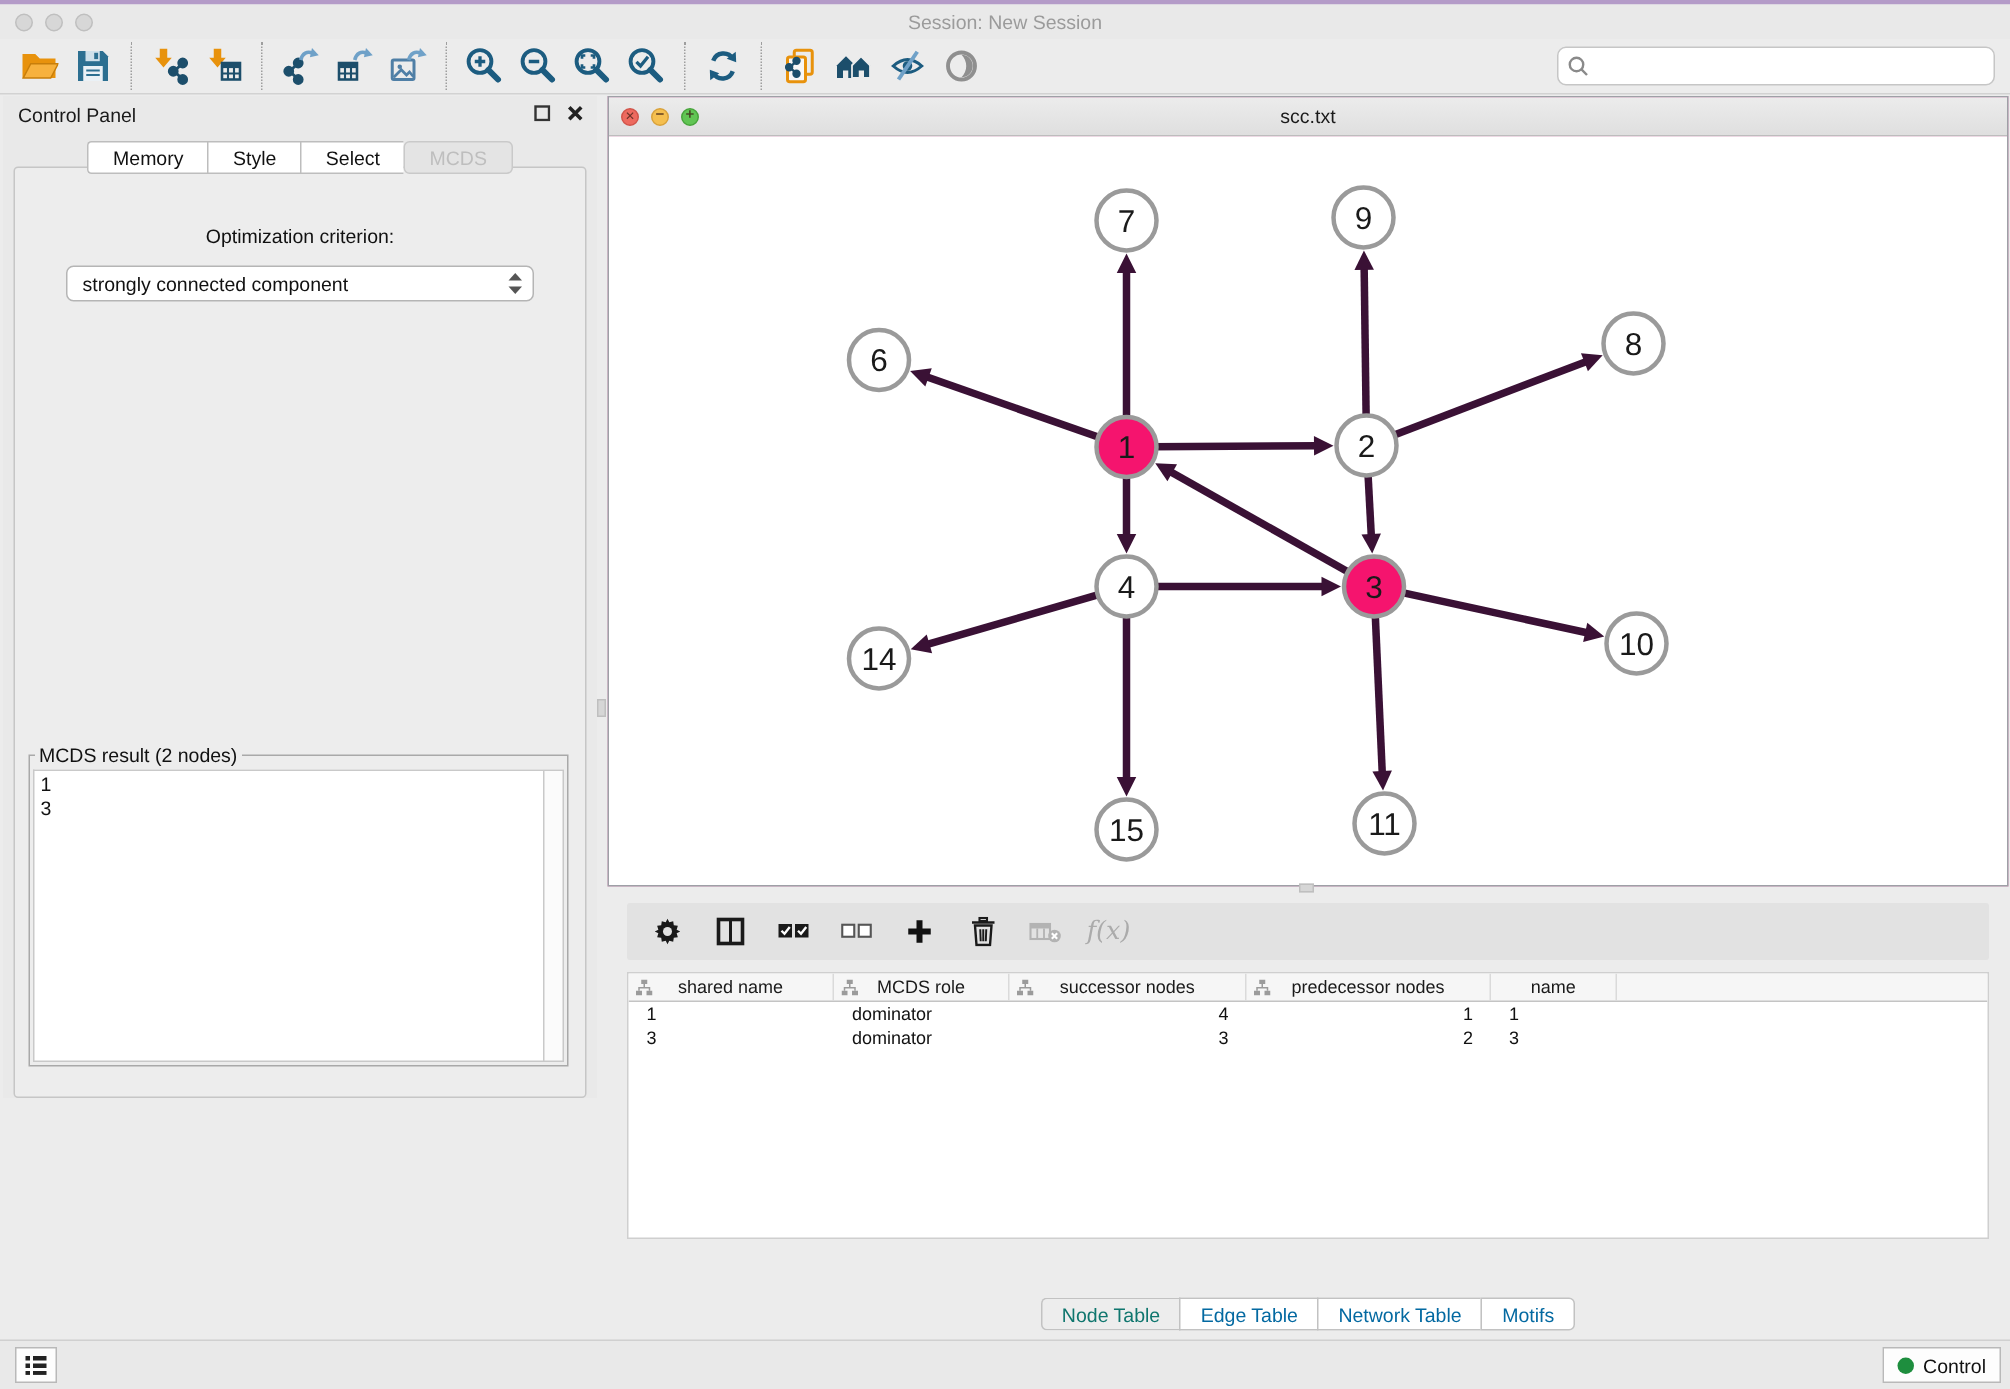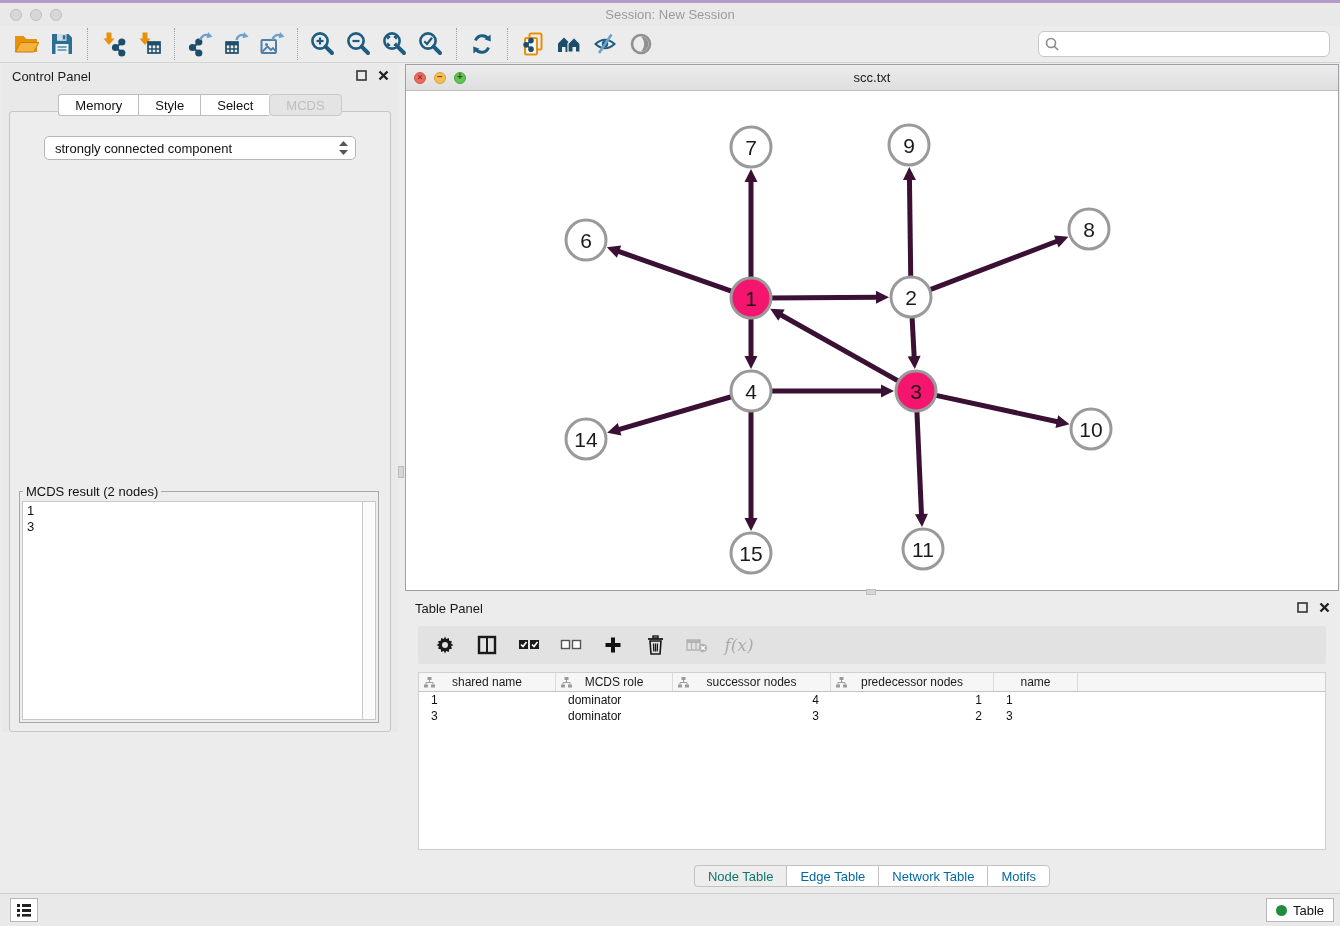--- a/index.html
+++ b/index.html
@@ -40,21 +40,21 @@
   .cp-tab { height:22px; padding:0 16px; background:#FFFFFF; border:1px solid #BDBDBD; border-right:none; font-size:13px; color:#111; display:flex; align-items:center; cursor:pointer; }
   .cp-tab:first-child { border-radius:3px 0 0 3px; }
   .cp-tab:last-child { border-right:1px solid #BDBDBD; border-radius:0 3px 3px 0; }
   .cp-tab.selected { background:#E4E4E4; color:#BEBEBE; border-color:#C9C9C9; border-radius:4px; }
   .cp-body { position:absolute; left:7px; right:7px; top:17px; bottom:6px; border:1px solid #C6C6C6; border-radius:3px; background:#EDEDED; padding-top:12px; z-index:1; }
   .opt-label { text-align:center; font-size:13px; color:#111; margin-top:26px; }
   .cp-select { width:312px; height:24px; margin:12px auto 0; background:#fff; border:1px solid #B5B5B5; border-radius:5px; display:flex; align-items:center; padding:0 6px 0 10px; font-size:13px; color:#111; cursor:pointer; }
   .cp-select .sel-label { flex:1; }
   .cp-btn-row { display:flex; justify-content:center; gap:14px; margin-top:12px; }
   .cp-btn { height:23px; padding:0 16px; background:#FFFFFF; border:1px solid #B9B9B9; border-radius:4px; font-size:13px; color:#111; cursor:pointer; font-family:inherit; }
-  .result-box { position:absolute; left:5px; right:7px; top:372px; bottom:8px; border:1px solid #A9A9A9; margin:0 4px; padding:0; }
+  .result-box { position:absolute; left:5px; right:7px; top:372px; bottom:8px; border:1px solid #A9A9A9; margin:12px 4px; padding:0; }
   .result-box legend { font-size:13px; color:#111; margin-left:3px; padding:0 3px; }
   .result-area { position:absolute; left:2px; right:16px; top:2px; bottom:2px; background:#fff; border:1px solid #C9C9C9; border-right:none; font-size:13px; color:#111; padding:1px 4px; line-height:16px; overflow:hidden; }
   .result-scroll { position:absolute; right:2px; top:2px; bottom:2px; width:14px; background:#FBFBFB; border:1px solid #C9C9C9; }
 
   
   .v-grip { position:absolute; left:398px; top:466px; width:6px; height:12px; background:#D6D6D6; border:1px solid #BFBFBF; }
   .h-grip { position:absolute; left:866px; top:589px; width:10px; height:6px; background:#D6D6D6; border:1px solid #BFBFBF; }
 
   
   .network-window { position:absolute; left:405px; top:64px; width:934px; height:527px; background:#f9a8d4; border:1px solid #9EA0A6; }
@@ -284,20 +284,21 @@
       </span>
     </div>
     <div style="position:relative; height:calc(100% - 24px);">
       <div class="cp-tabs" id="cp-tabs">
           <div class="cp-tab">Memory</div>
           <div class="cp-tab">Style</div>
           <div class="cp-tab">Select</div>
           <div class="cp-tab selected">MCDS</div>
         </div>
       <div class="cp-body">
+        <div class="opt-label">Optimization criterion:</div>
         <div class="cp-select">
           <span class="sel-label">strongly connected component</span>
           <svg width="11" height="16">
             <polygon points="5.5,1 10,6 1,6" fill="#555"></polygon>
             <polygon points="5.5,15 10,10 1,10" fill="#555"></polygon>
           </svg>
         </div>
         <fieldset class="result-box">
           <legend>MCDS result (2 nodes)</legend>
           <div class="result-area" id="result-lines">
@@ -423,35 +424,20 @@
             <circle cx="517" cy="458" r="20" fill="#FFFFFF" stroke="#9A9A9A" stroke-width="3"></circle>
             <text x="517" y="465.5" text-anchor="middle" font-size="21" fill="#1A1A1A" font-family="&quot;Liberation Sans&quot;,&quot;DejaVu Sans&quot;,sans-serif">11</text>
           </g>
         </svg>
     </div>
   </section>
 
   <div class="h-grip"></div>
 
   <section class="table-panel">
-    <div class="panel-header">
-      <span>Table Panel</span>
-      <span class="panel-ctrls">
-        <span class="pc">
-            <svg width="11" height="11">
-              <rect x="1" y="1" width="9" height="9" fill="none" stroke="#333" stroke-width="1.6"></rect>
-            </svg>
-          </span>
-        <span class="pc">
-            <svg width="11" height="11">
-              <path d="M1.5 1.5 L9.5 9.5 M9.5 1.5 L1.5 9.5" stroke="#222" stroke-width="2.4"></path>
-            </svg>
-          </span>
-      </span>
-    </div>
     <div class="tp-toolbar" id="tp-toolbar">
         <button class="tp-tool">
           <svg width="20" height="20" viewBox="0 0 20 20">
             <path fill="#1A1A1A" d="M10 1.5 l1.2 2.4 2.6-.8 .4 2.7 2.7 .4 -.8 2.6 2.4 1.2 -2.4 1.2 .8 2.6 -2.7 .4 -.4 2.7 -2.6 -.8 -1.2 2.4 -1.2 -2.4 -2.6 .8 -.4 -2.7 -2.7 -.4 .8 -2.6 -2.4 -1.2 2.4 -1.2 -.8 -2.6 2.7 -.4 .4 -2.7 2.6 .8 z"></path>
             <circle cx="10" cy="10" r="3" fill="#E2E2E2"></circle>
           </svg>
         </button>
         <button class="tp-tool">
           <svg width="20" height="20" viewBox="0 0 20 20">
             <rect x="2" y="2" width="16" height="16" fill="none" stroke="#1A1A1A" stroke-width="2.4"></rect>
@@ -584,16 +570,16 @@
             <rect x="1" y="6" width="3" height="3"></rect>
             <rect x="1" y="11" width="3" height="2.6"></rect>
             <rect x="6" y="1" width="9" height="3"></rect>
             <rect x="6" y="6" width="9" height="3"></rect>
             <rect x="6" y="11" width="9" height="2.6"></rect>
           </g>
       </svg>
     </button>
     <button class="memory-btn">
       <span class="mem-dot"></span>
-      <span>Table</span>
+      <span>Control</span>
     </button>
   </div>
 </div>
 
 </body></html>

